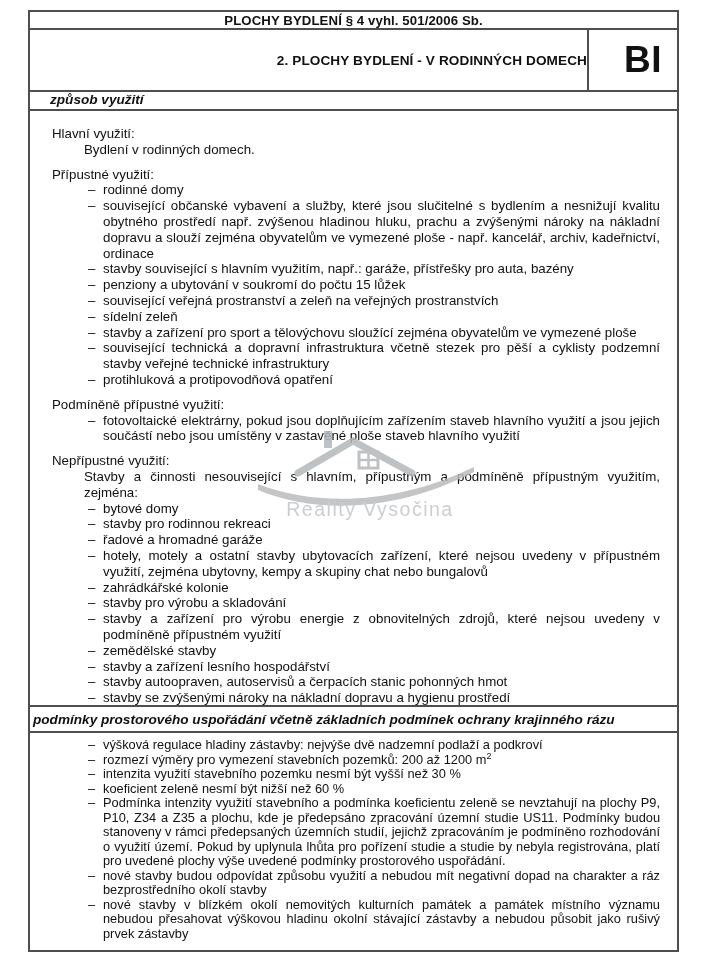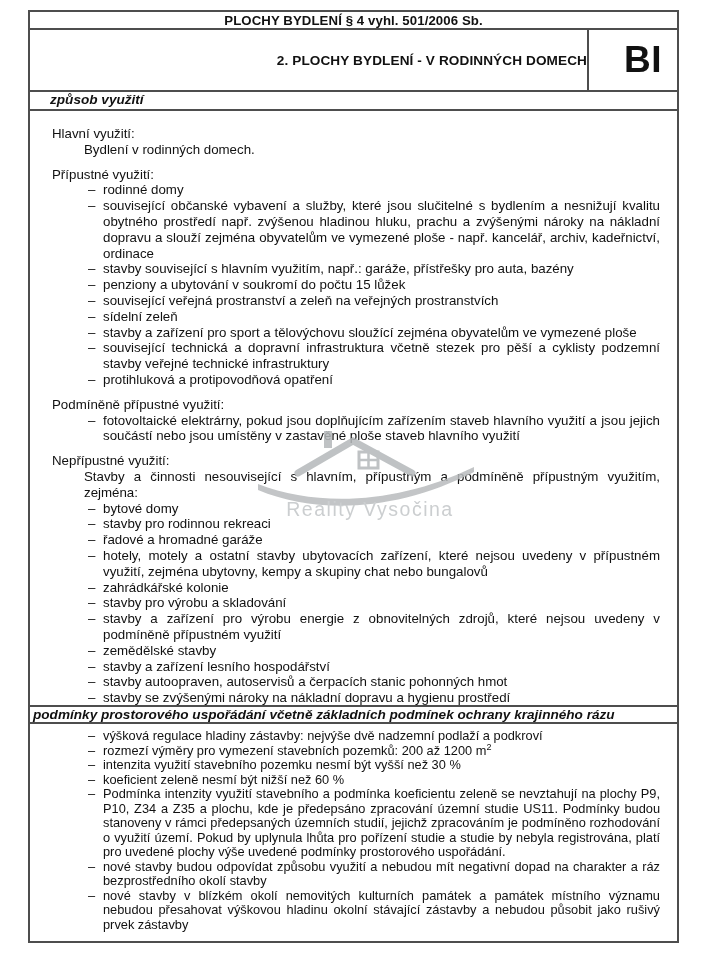--- a/index.html
+++ b/index.html
@@ -24,21 +24,21 @@
   
   .r-title{height:62px;display:flex;}
   .title-cell{flex:1;display:flex;align-items:center;justify-content:flex-end;}
   .doc-title{font-weight:bold;font-size:13.6px;letter-spacing:.1px;}
   .bi-cell{width:90px;border-left:2px solid #4e4e4e;box-sizing:border-box;
            display:flex;align-items:center;justify-content:center;padding-left:20px;}
   .bi-code{font-weight:bold;font-size:37px;letter-spacing:.5px;}
 
   
   .r-bar{height:19px;display:flex;padding-left:20px;}
-  .r-bar2{height:17px;display:flex;align-items:center;padding-left:3px;}
+  .r-bar2{height:26px;display:flex;align-items:center;padding-left:3px;}
   .bar-label{font-weight:bold;font-style:italic;font-size:13.6px;white-space:nowrap;}
 
   
   .r-main{height:588px;padding:7px 17px 0 0;font-size:13.3px;line-height:15.8px;margin-top:8px;}
   .r-bottom{height:217px;padding:5px 17px 0 0;font-size:12.8px;line-height:14.5px;}
 
   .u-label{margin-left:22px;}
   .main-text{margin-left:54px;}
   .intro-text{margin-left:54px;text-align:justify;}
   .grp{margin-top:9px;}

